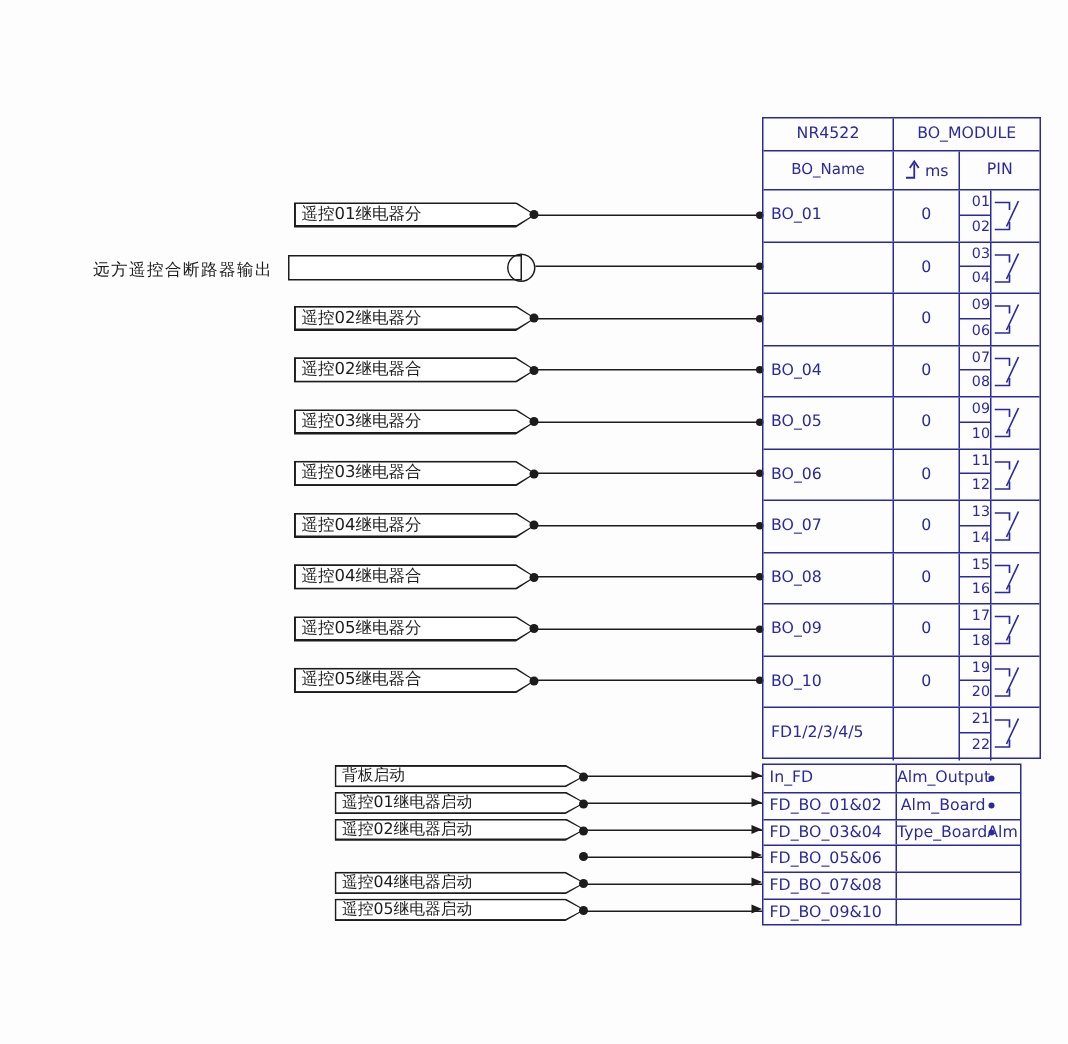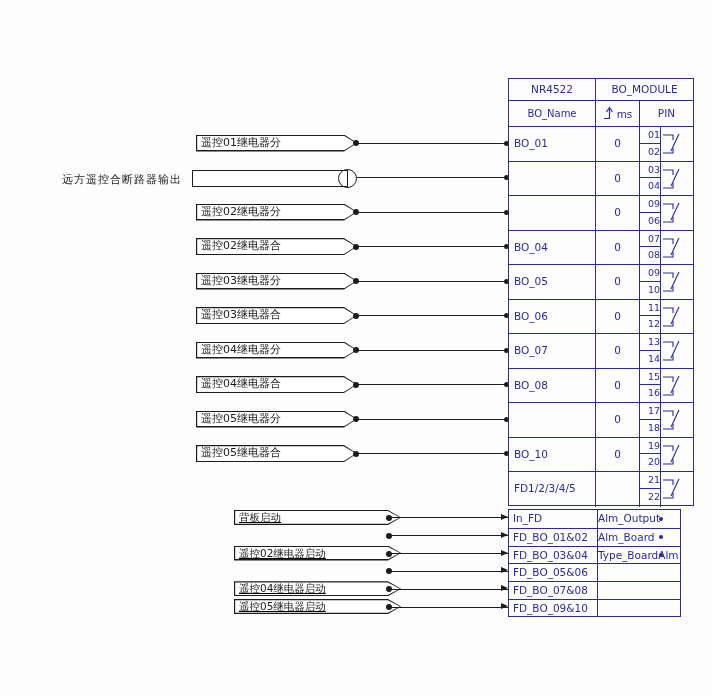--- a/index.html
+++ b/index.html
@@ -17,21 +17,21 @@
 
   
   .pennant{position:absolute;background:var(--ink);
     clip-path:polygon(0 0,calc(100% - 13px) 0,100% 50%,calc(100% - 13px) 100%,0 100%);}
   .pennant::before{content:"";position:absolute;inset:1.2px;background:#fff;
     clip-path:polygon(0 0,calc(100% - 12px) 0,100% 50%,calc(100% - 12px) 100%,0 100%);}
   .pennant .tlabel{position:relative;z-index:1;display:block;color:var(--ink);
     padding-left:5px;white-space:nowrap;overflow:hidden;}
   .tag-t{left:196px;width:161px;height:17px;top:calc(134.6px + var(--i)*34.5px);}
   .tag-t .tlabel{font-size:11px;line-height:16px;}
-  .tag-b{left:234px;width:167px;height:15px;top:calc(509.9px + var(--i)*17.83px);text-decoration:underline;}
+  .tag-b{left:223px;width:167px;height:15px;top:calc(509.9px + var(--i)*17.83px);}
   .tag-b .tlabel{font-size:10.5px;line-height:14px;}
 
   
   .ref{position:absolute;left:192px;top:170px;width:156px;height:17px;
     border:1px solid var(--ink);background:#fff;}
   .ref .rlabel{font-size:10px;line-height:14px;color:var(--ink);white-space:nowrap;
     letter-spacing:-0.3px;padding-left:2px;display:block;}
   .ref .ref-circle{position:absolute;width:19px;height:19px;border:1.5px solid var(--ink);
     border-radius:50%;right:-10px;top:-2px;background:transparent;}
 
@@ -82,21 +82,21 @@
 
   
   .fd-table{position:absolute;left:508px;top:509px;width:173px;height:108px;
     border:1px solid var(--blue);color:var(--blue);}
   .b-row{position:absolute;left:0;width:100%;height:17.83px;
     top:calc(var(--i)*17.83px);}
   .b-row + .b-row{border-top:1px solid var(--blue);}
   .b-in{position:absolute;left:0;top:0;width:89px;height:100%;padding-left:4px;
     font-size:10.5px;line-height:16px;border-right:1px solid var(--blue);
     white-space:nowrap;}
-  .b-out{position:absolute;left:89px;right:16px;top:0;height:100%;
+  .b-out{position:absolute;left:89px;right:16px;top:0;height:100%;text-align:right;
     padding-right:7px;font-size:10.5px;line-height:16px;white-space:nowrap;}
   .dot{position:absolute;right:1px;top:50%;margin-top:-2px;width:4px;height:4px;
     border-radius:50%;background:var(--blue);}
 </style>
 </head>
 <body>
 
 <div class="canvas">
 
   <div class="note">远方遥控合断路器输出</div>
@@ -256,20 +256,21 @@
         <div class="pin pin-a">15</div>
         <div class="pin pin-b">16</div>
       </div>
       <svg class="contact" width="18" height="32" viewBox="0 0 18 32">
           <path d="M0,7 H10 V12" fill="none" stroke="#2a2aa0" stroke-width="1.1"></path>
           <path d="M0,25 H10 V20" fill="none" stroke="#2a2aa0" stroke-width="1.1"></path>
           <line x1="8" y1="23" x2="16" y2="6" stroke="#2a2aa0" stroke-width="1.1"></line>
         </svg>
     </div>
     <div class="bo-row" style="--i:8">
+      <div class="c-name">BO_09</div>
       <div class="c-ms">0</div>
       <div class="c-pins">
         <div class="pin pin-a">17</div>
         <div class="pin pin-b">18</div>
       </div>
       <svg class="contact" width="18" height="32" viewBox="0 0 18 32">
           <path d="M0,7 H10 V12" fill="none" stroke="#2a2aa0" stroke-width="1.1"></path>
           <path d="M0,25 H10 V20" fill="none" stroke="#2a2aa0" stroke-width="1.1"></path>
           <line x1="8" y1="23" x2="16" y2="6" stroke="#2a2aa0" stroke-width="1.1"></line>
         </svg>
@@ -297,20 +298,23 @@
       <svg class="contact" width="18" height="32" viewBox="0 0 18 32">
           <path d="M0,7 H10 V12" fill="none" stroke="#2a2aa0" stroke-width="1.1"></path>
           <path d="M0,25 H10 V20" fill="none" stroke="#2a2aa0" stroke-width="1.1"></path>
           <line x1="8" y1="23" x2="16" y2="6" stroke="#2a2aa0" stroke-width="1.1"></line>
         </svg>
     </div>
   </div>
 
   <div class="pennant tag-b" style="--i:0">
       <span class="tlabel">背板启动</span>
+    </div>
+  <div class="pennant tag-b" style="--i:1">
+      <span class="tlabel">遥控01继电器启动</span>
     </div>
   <div class="pennant tag-b" style="--i:2">
       <span class="tlabel">遥控02继电器启动</span>
     </div>
   <div class="pennant tag-b" style="--i:4">
       <span class="tlabel">遥控04继电器启动</span>
     </div>
   <div class="pennant tag-b" style="--i:5">
       <span class="tlabel">遥控05继电器启动</span>
     </div>

